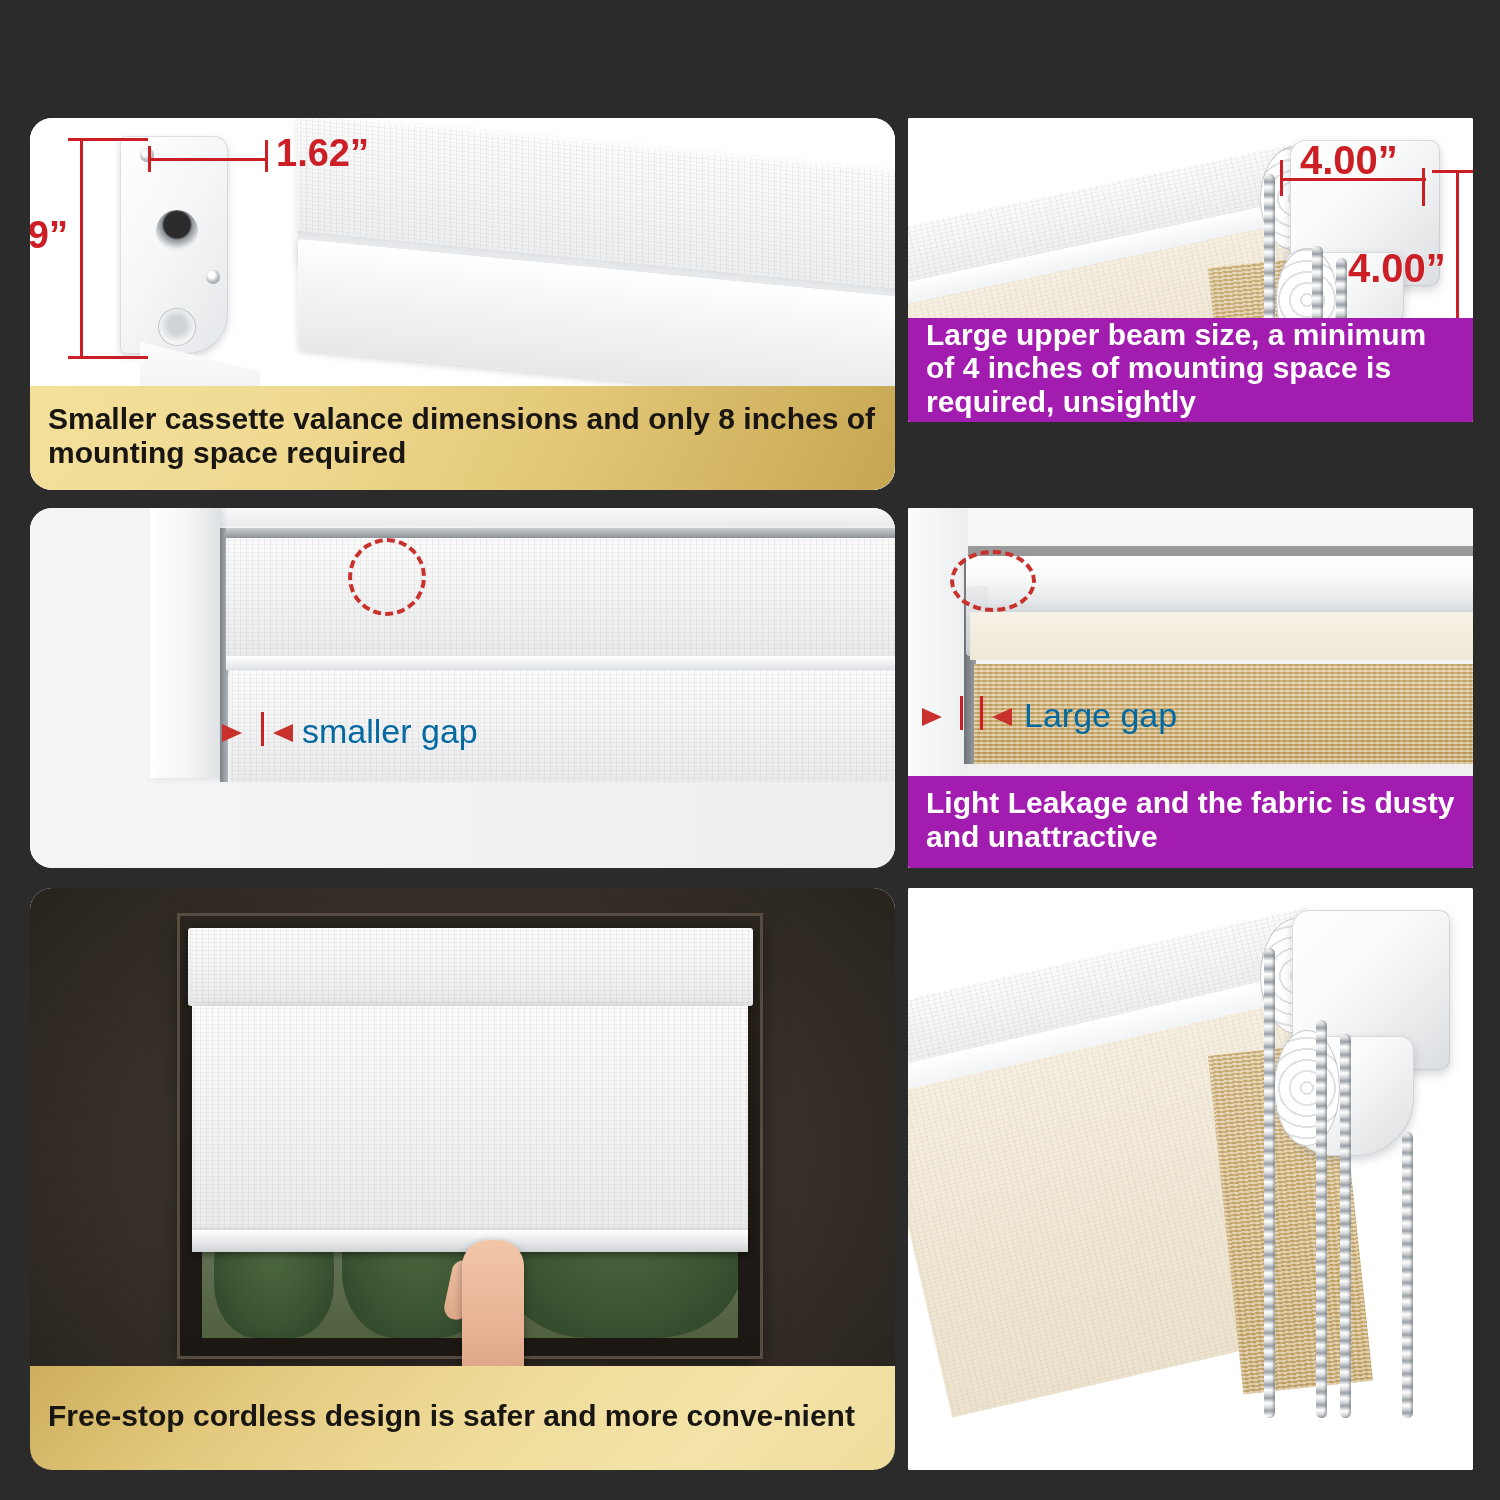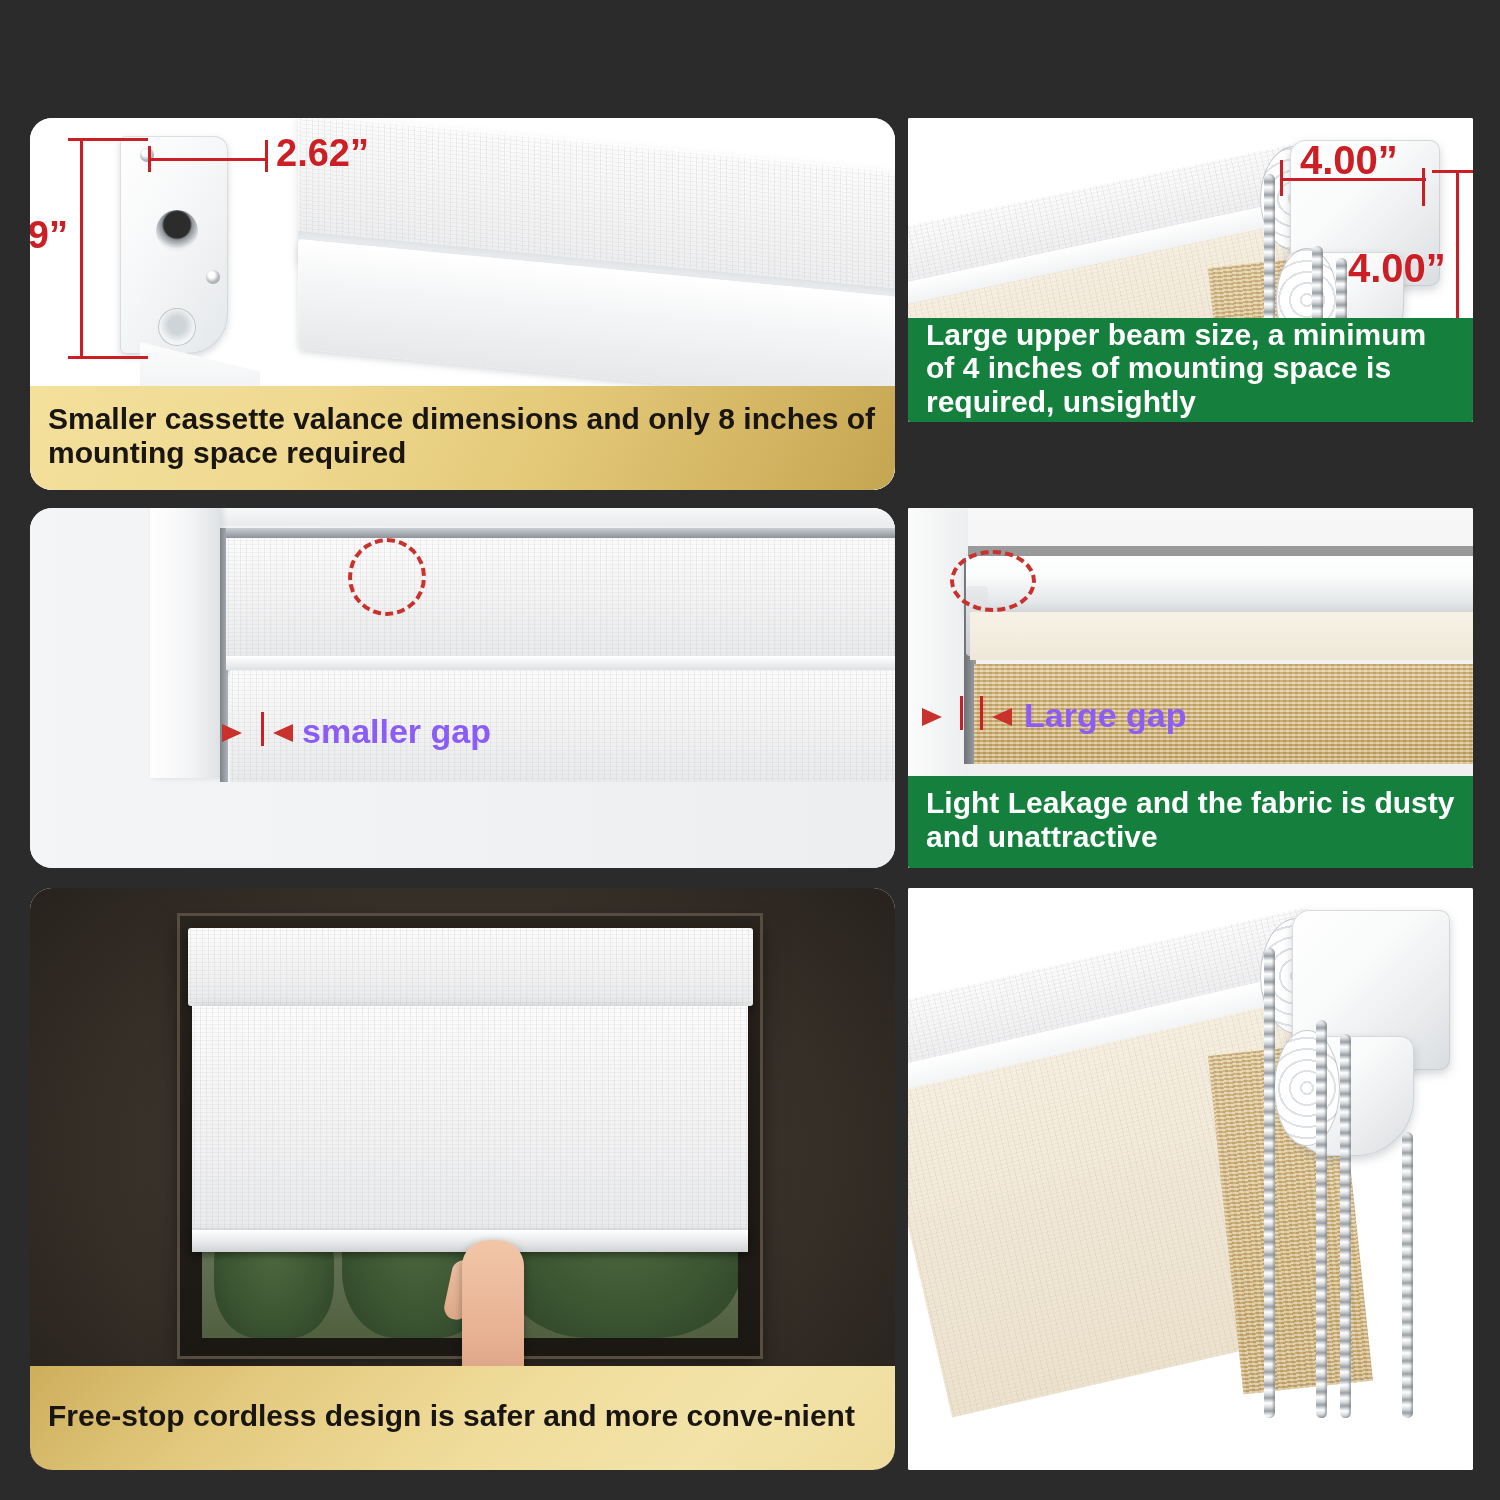--- a/index.html
+++ b/index.html
@@ -49,38 +49,38 @@
   .cap.gold {
     background: linear-gradient(118deg, #f3e09b 0%, #f0da92 30%, #e2c776 62%, #cfb05d 88%, #c4a552 100%);
     color: #181512;
     border-bottom-left-radius: 22px;
     border-bottom-right-radius: 22px;
   }
   .cap.gold.light {
     background: linear-gradient(135deg, #cdae5c 0%, #e3c97e 25%, #f0dd9c 55%, #f3e3a8 78%, #eedc9c 100%);
   }
   .cap.grey {
-    background: #15803d;
+    background: #a21caf;
     color: #ffffff;
   }
   .cap span { display: block; width: 100%; }
 
   
   .dim {
     position: absolute;
     color: #cc1f25;
     font-weight: bold;
     white-space: nowrap;
     text-shadow: 0 0 2px rgba(255,255,255,.75);
   }
   .gaplbl {
     position: absolute;
-    color: #8b5cf6;
+    color: #0369a1;
     white-space: nowrap;
-    font-weight: bold;
+    font-weight: normal;
   }
 
   
   .rule { position: absolute; background: #cc1f25; }
   .rule.h { height: 3px; }
   .rule.v { width: 3px; }
   .tick  { position: absolute; background: #cc1f25; width: 3px; }
   .tickh { position: absolute; background: #cc1f25; height: 3px; }
 
   .arrowL, .arrowR {
@@ -328,21 +328,21 @@
       <div class="bracket"></div>
       <div class="sock1"></div>
       <div class="sock2"></div>
       <div class="screw" style="left:110px; top:30px;"></div>
       <div class="screw" style="left:176px; top:152px;"></div>
       <div class="tail"></div>
 
       <div class="rule h" style="left:118px; top:40px; width:120px;"></div>
       <div class="tick" style="left:118px; top:28px; height:26px;"></div>
       <div class="tick" style="left:235px; top:22px; height:32px;"></div>
-      <div class="dim" style="left:246px; top:14px; font-size:38px;">2.62”</div>
+      <div class="dim" style="left:246px; top:14px; font-size:38px;">1.62”</div>
 
       <div class="rule v" style="left:50px; top:20px; height:220px;"></div>
       <div class="tickh" style="left:38px; top:20px; width:80px;"></div>
       <div class="tickh" style="left:38px; top:238px; width:80px;"></div>
       <div class="dim" style="left:-122px; top:96px; font-size:38px; width:160px; text-align:right;">5.49”</div>
     </div>
 
     <div class="cap gold" style="height:104px; font-size:30px;">
       <span>Smaller cassette valance dimensions and only 8 inches of mounting space required</span>
     </div>

